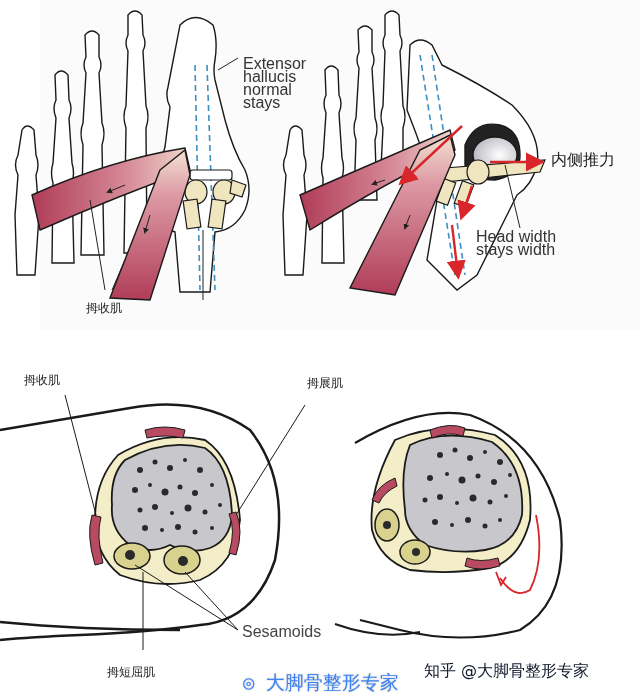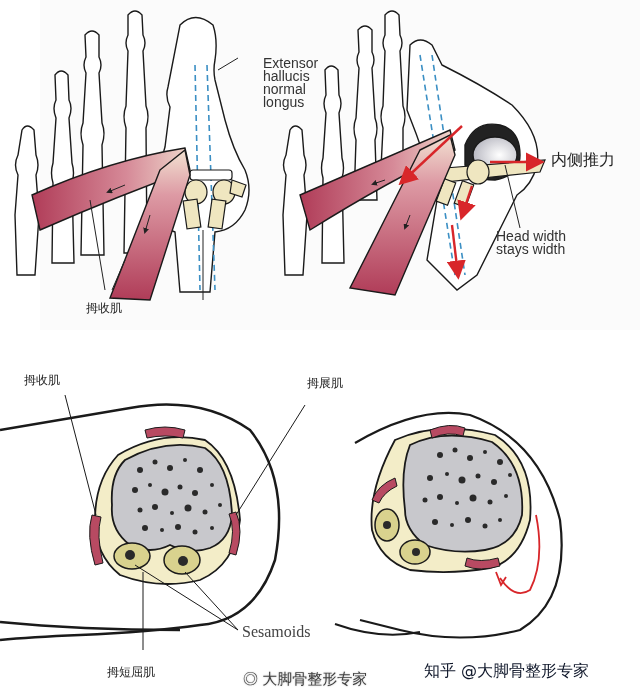--- a/index.html
+++ b/index.html
@@ -1,25 +1,25 @@
 <!DOCTYPE html>
 <html><head>
 <meta charset="utf-8">
 <style>
   html, body { margin: 0; padding: 0; background: #ffffff; }
   body { width: 640px; height: 697px; position: relative; overflow: hidden; font-family: "DejaVu Sans", sans-serif; }
   .panel-top { position: absolute; left: 0; top: 0; width: 640px; height: 335px; background: #ffffff; }
   .top-fig-bg { position: absolute; left: 40px; top: 0; width: 600px; height: 330px; background: #fbfbfb; }
   svg { position: absolute; left: 0; top: 0; }
   .label { position: absolute; color: #222; white-space: nowrap; }
-  .en { font-family: "Liberation Sans", sans-serif; font-size: 14px; line-height: 13px; color: #333; margin-left: 20px; }
+  .en { font-family: "Liberation Sans", sans-serif; font-size: 16px; line-height: 13px; color: #333; }
   .cn { font-family: "DejaVu Sans", sans-serif; font-size: 12px; color: #222; }
-  .sesa { font-family: Liberation Serif, serif; font-size: 16px; color: #444; }
+  .sesa { font-family: Liberation Sans, sans-serif; font-size: 16px; color: #444; }
   .wm { font-family: "DejaVu Sans", sans-serif; font-size: 16px; color: #0f172a; text-align: right; }
-  .wm-weibo { font-family: Liberation Sans, sans-serif; font-size: 15px; color: #404040; text-shadow: 0 0 2px #bbb; }
+  .wm-weibo { font-family: Liberation Mono, monospace; font-size: 19px; color: #3b82f6; text-shadow: 0 0 2px #bbb; }
 </style>
 </head>
 <body>
 
 <div class="panel-top">
   <div class="top-fig-bg"></div>
 </div>
 
 <svg width="640" height="697" viewBox="0 0 640 697">
   <defs>
@@ -205,21 +205,21 @@
   </g>
 
   <path d="M0,622 Q80,630 180,630" fill="none" stroke="#1a1a1a" stroke-width="2.5"></path>
   <path d="M335,624 Q380,640 420,632" fill="none" stroke="#1a1a1a" stroke-width="2"></path>
 </svg>
 
 <div class="label en" style="left:243px; top:57px;">
   <div>Extensor</div>
   <div>hallucis</div>
   <div>normal</div>
-  <div>longus</div>
+  <div>stays</div>
 </div>
 <div class="label cn" style="left:86px; top:300px;">拇收肌</div>
 
 <div class="label cn" style="left:551px; top:150px; font-size:16px;">内侧推力</div>
 <div class="label en" style="left:476px; top:230px;">
   <div>Head width</div>
   <div>stays width</div>
 </div>
 
 <div class="label cn" style="left:24px; top:372px;">拇收肌</div>

